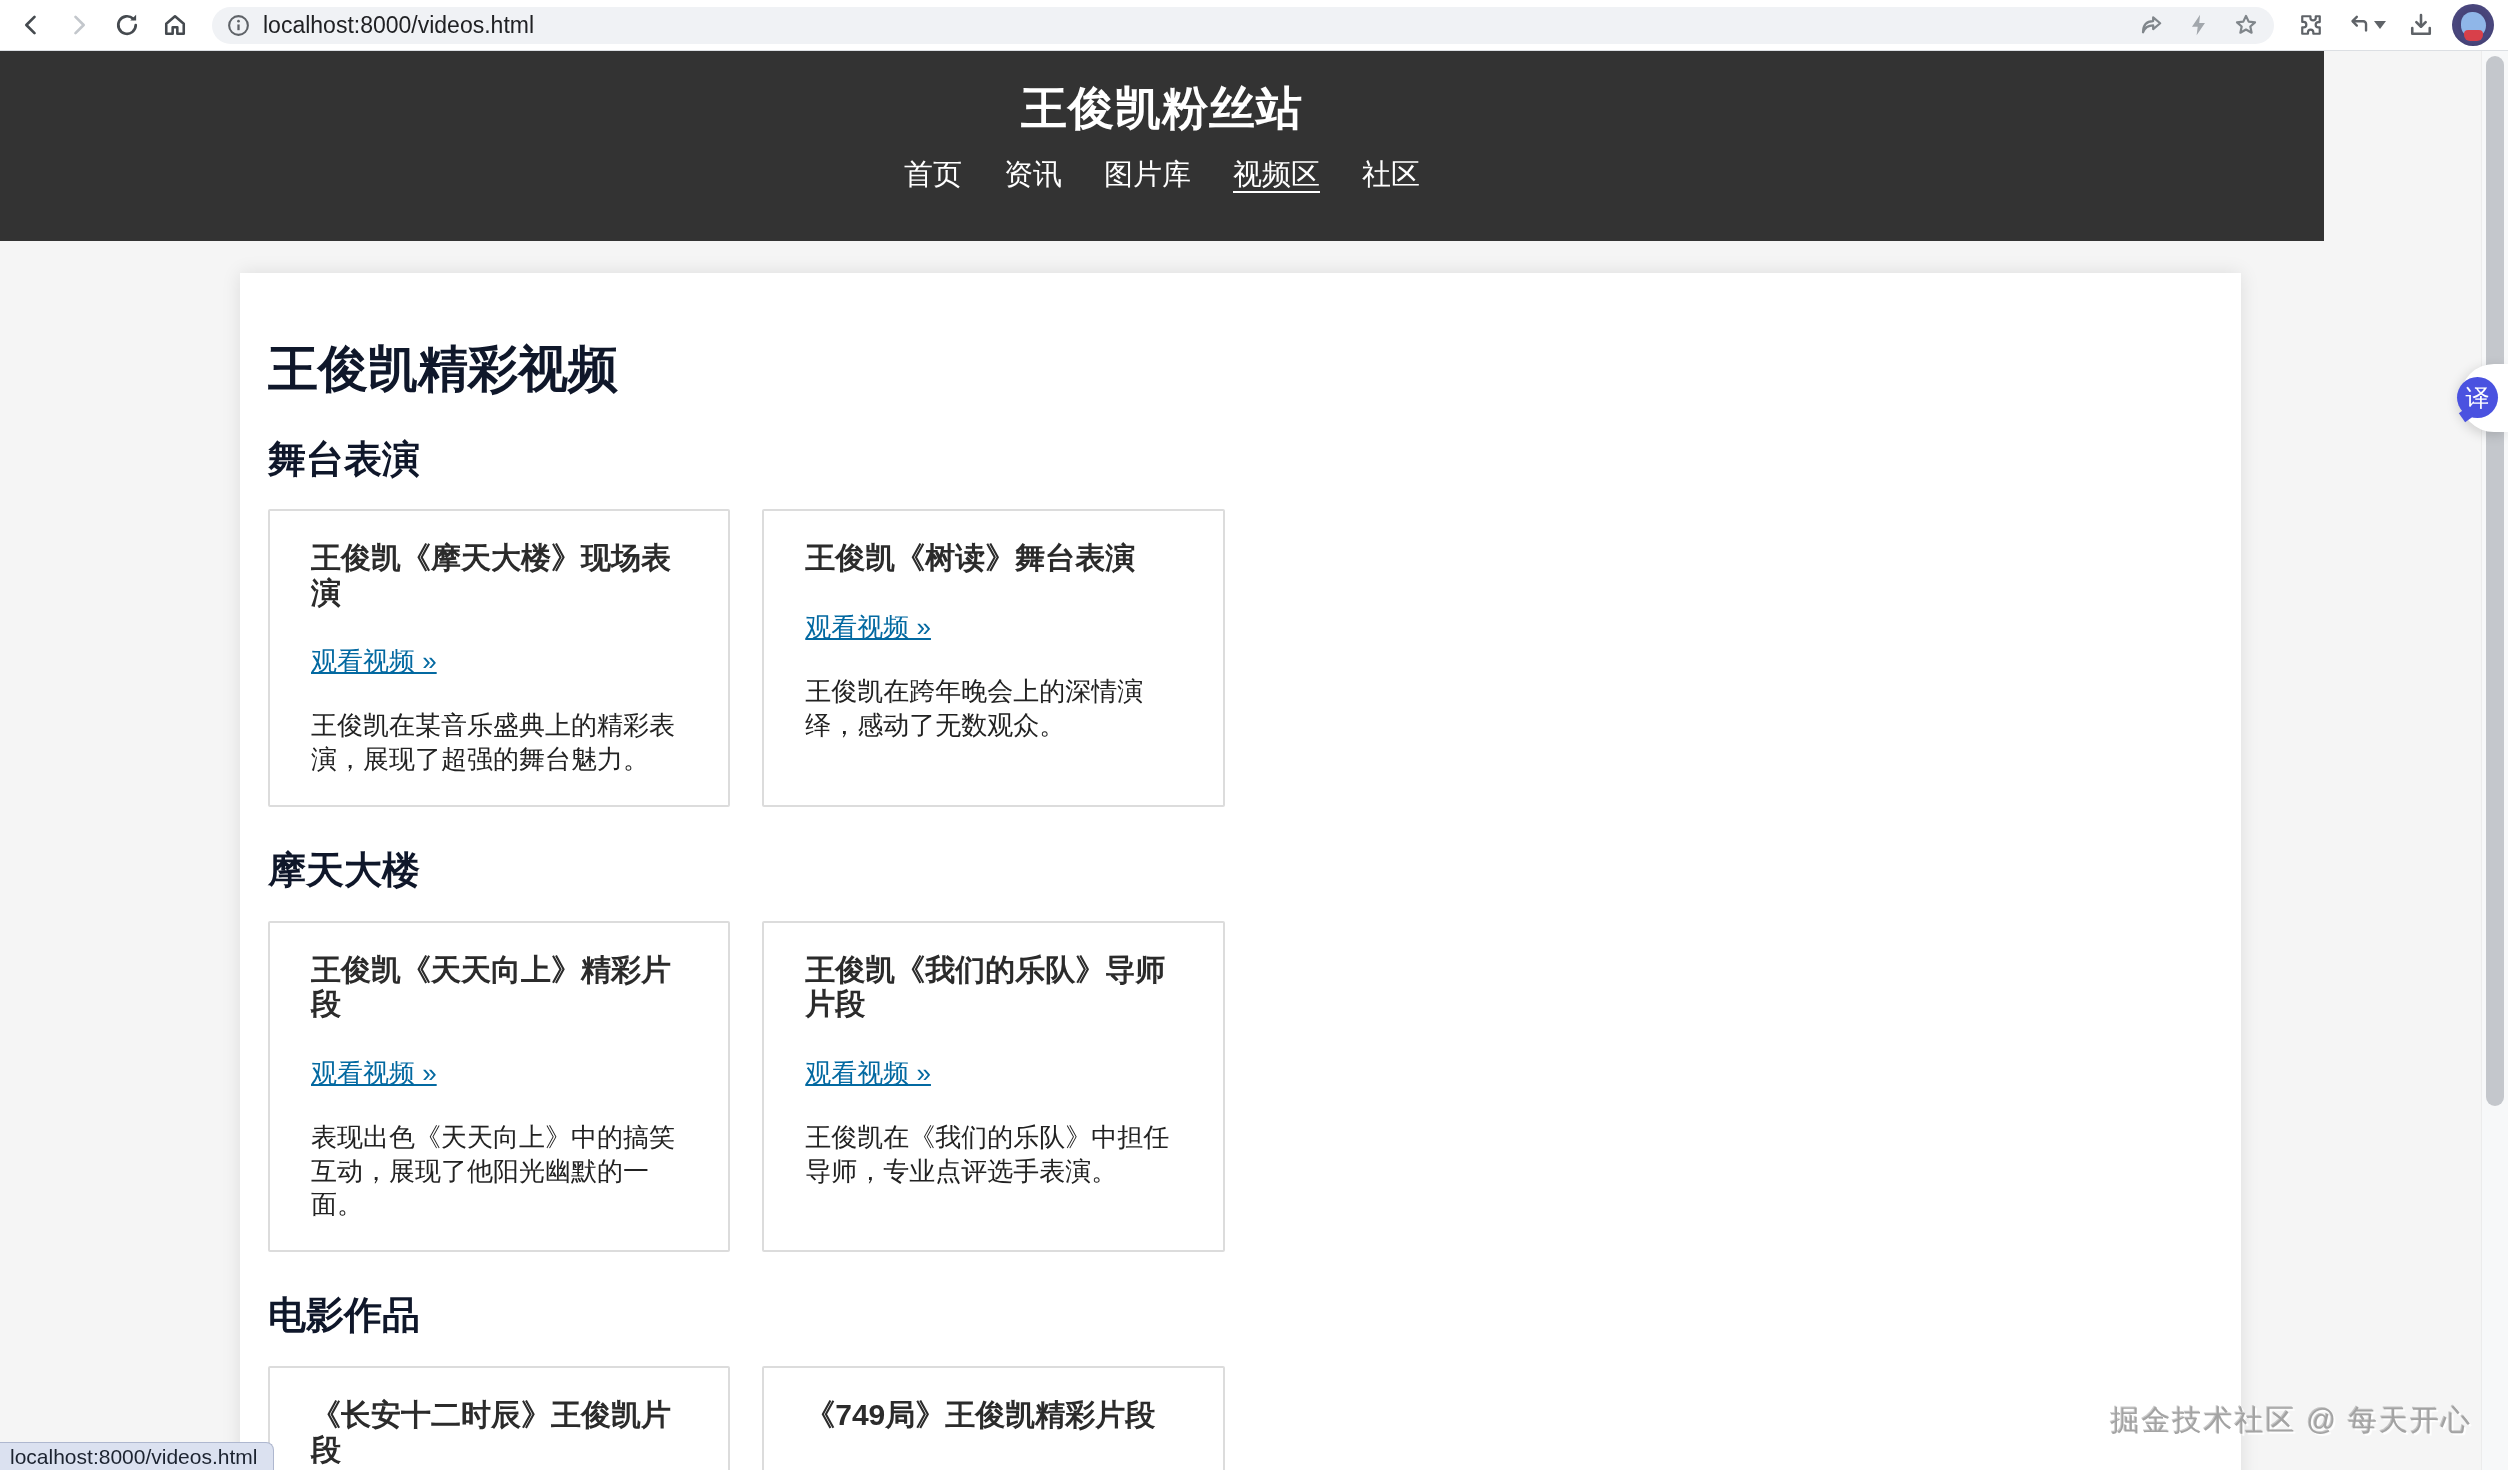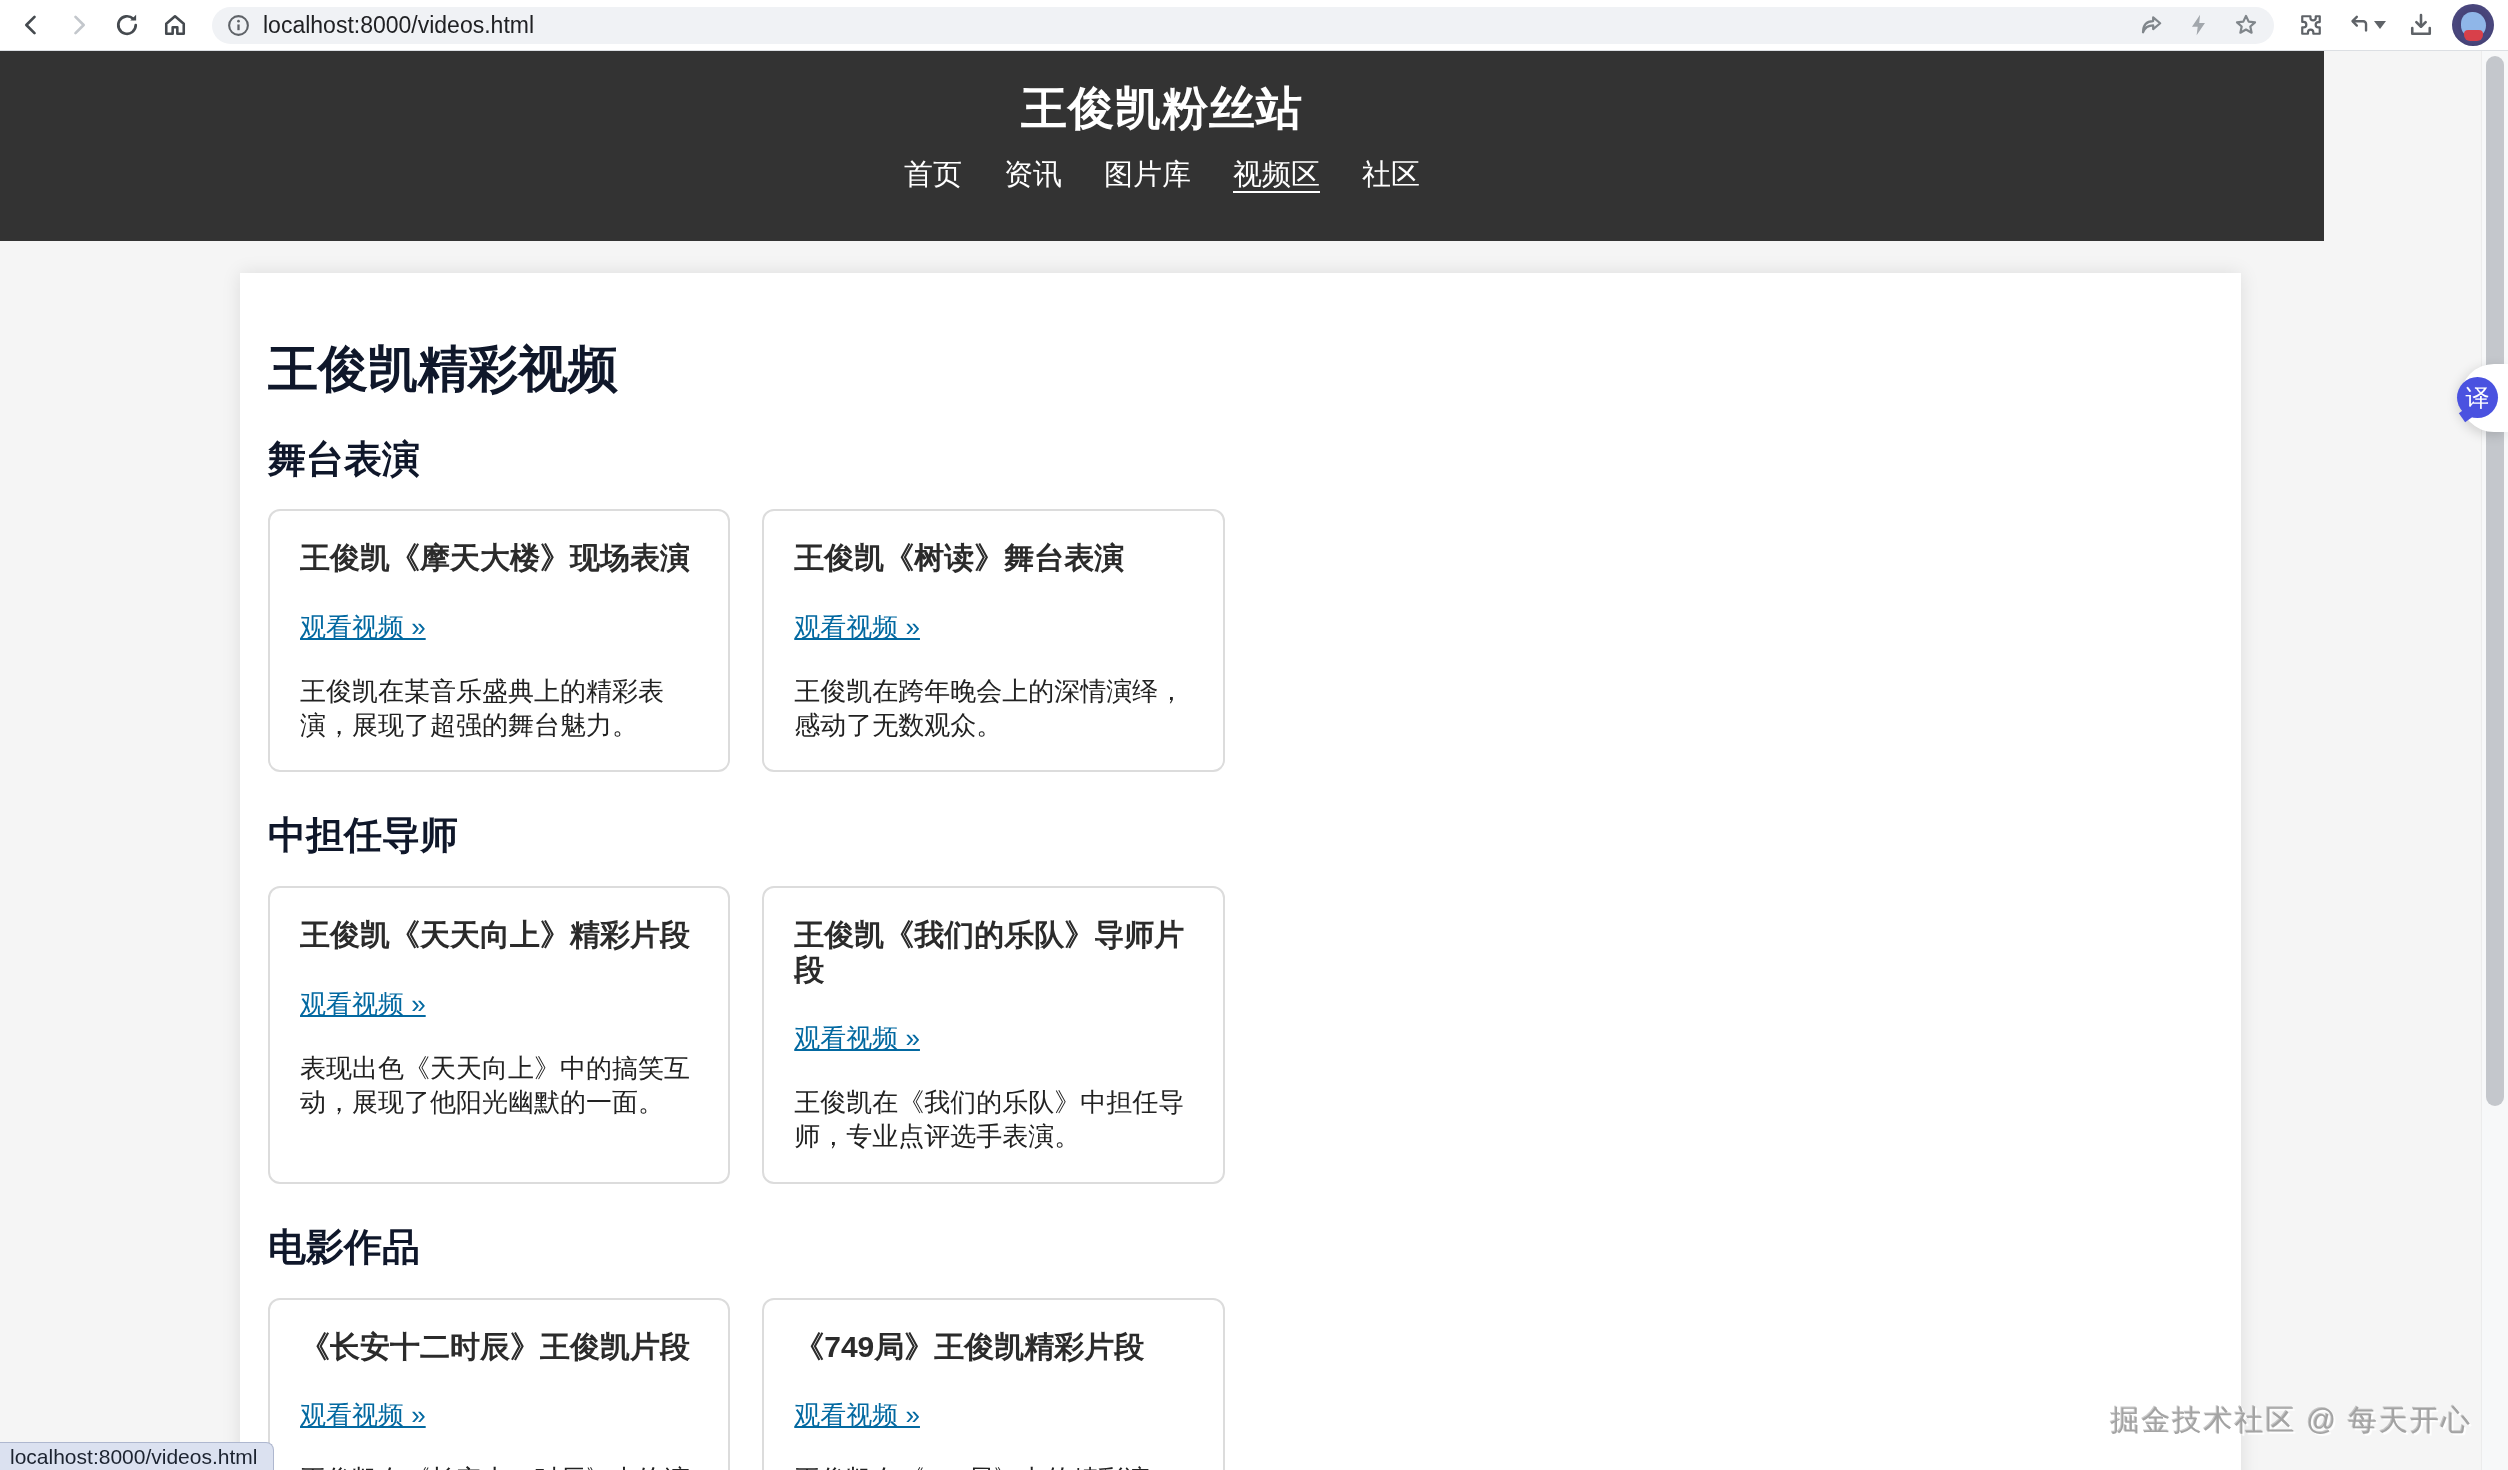--- a/index.html
+++ b/index.html
@@ -44,21 +44,21 @@
   
   .viewport { position:absolute; top:241px; left:0; width:2481px; height:1229px; z-index:4; }
   .content-card {
     width:2001px; margin:32px auto 0; background:#ffffff; min-height:1280px;
     box-shadow:0 0 18px rgba(0,0,0,0.10);
     padding:30px 28px 80px;
   }
   .page-title { font-size:50px; font-weight:bold; color:#0f172a; margin:40px 0 0; line-height:1.05; }
   .section-heading { font-size:38px; font-weight:bold; color:#0f172a; margin:44px 0 30px; line-height:1.05; }
   .video-grid { display:grid; grid-template-columns:repeat(4,1fr); gap:32px; }
-  .video-card { border:2px solid #dcdcdc; border-radius:12px; background:#fff; padding:28px 30px; }
+  .video-card { border:2px solid #dcdcdc; border-radius:2px; background:#fff; padding:28px 41px; }
   .video-card h3 { font-size:30px; font-weight:bold; color:#2b2b2b; margin:2px 0 34px; line-height:1.15; }
   .watch-link { display:inline-block; font-size:26px; color:#0369a1; text-decoration:underline; margin-bottom:30px; }
   .video-card p { font-size:26px; color:#222222; line-height:1.3; margin:0; }
 
   
   .scroll-track {
     position:absolute; right:0; top:51px; width:27px; height:1419px;
     background:#f7f8f9; border-left:1px solid #ececec; z-index:20;
   }
   .scroll-thumb { position:absolute; left:4px; top:5px; width:18px; height:1050px; background:#c4c7cc; border-radius:10px; }
@@ -182,21 +182,21 @@
         <a href="#" class="watch-link">观看视频 »</a>
         <p>王俊凯在某音乐盛典上的精彩表演，展现了超强的舞台魅力。</p>
       </div>
       <div class="video-card">
         <h3>王俊凯《树读》舞台表演</h3>
         <a href="#" class="watch-link">观看视频 »</a>
         <p>王俊凯在跨年晚会上的深情演绎，感动了无数观众。</p>
       </div>
     </div>
 
-    <h2 class="section-heading">中担任导师</h2>
+    <h2 class="section-heading">摩天大楼</h2>
     <div class="video-grid">
       <div class="video-card">
         <h3>王俊凯《天天向上》精彩片段</h3>
         <a href="#" class="watch-link">观看视频 »</a>
         <p>表现出色《天天向上》中的搞笑互动，展现了他阳光幽默的一面。</p>
       </div>
       <div class="video-card">
         <h3>王俊凯《我们的乐队》导师片段</h3>
         <a href="#" class="watch-link">观看视频 »</a>
         <p>王俊凯在《我们的乐队》中担任导师，专业点评选手表演。</p>

